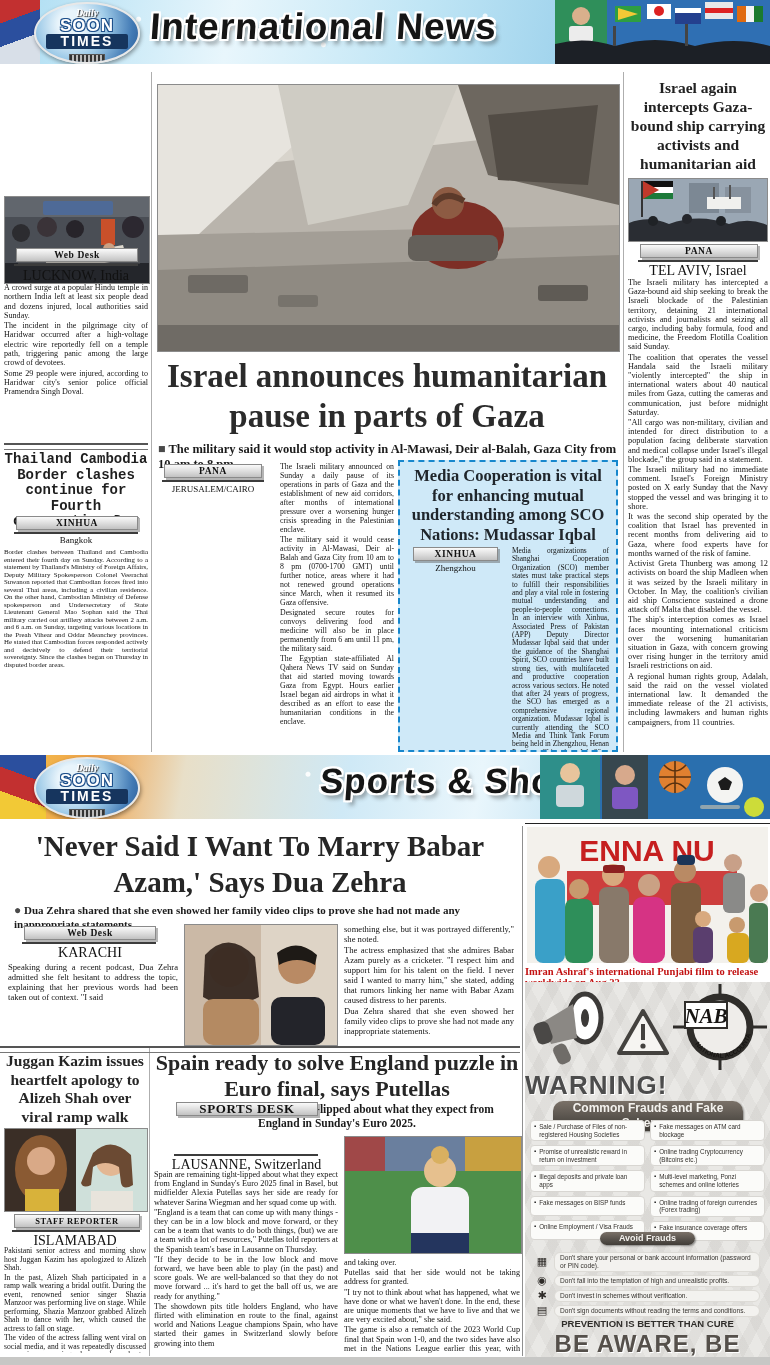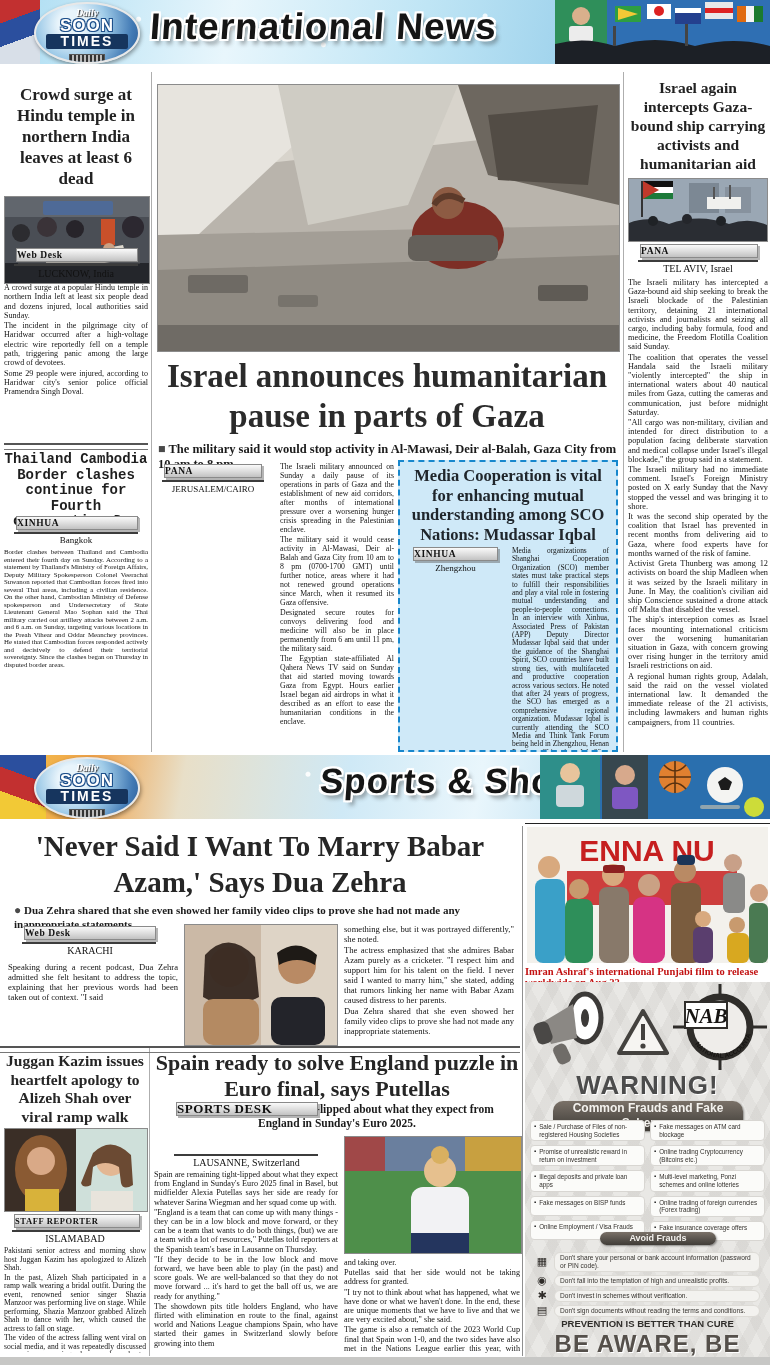--- a/index.html
+++ b/index.html
@@ -36,44 +36,44 @@
     repeating-linear-gradient(90deg,#333 0 2px,#bbb 2px 4px);border:1px solid #555;}
 
   
   .hl{font-family:"Liberation Serif",serif;font-weight:bold;text-align:center;color:#222;}
   .hl-sans{font-family:Liberation Mono, monospace;font-weight:bold;text-align:center;color:#1e1e1e;}
   .body-text{font-family:"Liberation Serif",serif;text-align:justify;color:#141414;overflow:hidden;}
   .body-text p{margin:0 0 1px 0;}
   .byline-bar{background:linear-gradient(180deg,#fafafa 0%,#dcdcdc 55%,#c2c2c2 100%);
     border:1px solid #8a8a8a;box-shadow:2px 2px 0 rgba(90,90,90,.45);
     font-family:"Liberation Serif",serif;font-weight:bold;font-size:9.5px;line-height:12px;
-    text-align:left;letter-spacing:.6px;color:#111;}
+    text-align:center;letter-spacing:.6px;color:#111;}
   .byline-rule{height:2px;background:#3c3c3c;}
-  .dateline{font-family:"Liberation Serif",serif;font-size:10px;text-align:center;color:#111;}
+  .dateline{font-family:"Liberation Serif",serif;font-size:14px;text-align:center;color:#111;}
   .subhead{font-family:"Liberation Serif",serif;font-weight:bold;color:#1b1b1b;}
   .bullet{display:inline-block;color:#4a4a4a;}
   .vline{position:absolute;width:1px;background:#aeaeae;}
   .hline{position:absolute;height:1px;background:#9a9a9a;}
   .sep-thick{position:absolute;height:4px;border-top:2px solid #555;border-bottom:1px solid #777;}
 
   
   .sco-box{position:absolute;left:398px;top:460px;width:220px;height:292px;
     background:#cfe9f8;border:2px dashed #1787cd;box-sizing:border-box;padding:4px 7px;overflow:hidden;}
 
   
   .photo{position:absolute;overflow:hidden;border:1px solid #8b8b8b;background:#777;}
   .caption-red{font-family:"Liberation Serif",serif;font-weight:bold;color:#c21212;
     font-size:10.5px;text-align:left;}
 
   
   .nab{position:absolute;left:525px;top:982px;width:245px;height:376px;overflow:hidden;
     background-color:#e9e8e5;
     background-image:repeating-linear-gradient(62deg,rgba(120,115,110,.06) 0 11px,transparent 11px 24px),
       repeating-linear-gradient(-62deg,rgba(120,115,110,.08) 0 11px,transparent 11px 24px);}
-  .nab-warning{position:absolute;left:0;top:88px;width:245px;text-align:center;
+  .nab-warning{position:absolute;left:0;top:88px;width:245px;
     font-family:"Liberation Sans",sans-serif;font-weight:bold;font-size:26px;letter-spacing:1px;
     color:#4c4c4c;text-shadow:1px 1px 0 #fff;}
   .nab-pill{position:absolute;border-radius:10px;color:#f4f2ee;text-align:center;
     font-family:"Liberation Sans",sans-serif;font-weight:bold;
     background:linear-gradient(180deg,#7a7168 0%,#55504a 60%,#413d38 100%);
     box-shadow:1px 1px 2px rgba(0,0,0,.4);}
   .fraud-grid{position:absolute;left:5px;top:138px;width:235px;display:grid;
     grid-template-columns:1fr 1fr;gap:4px 5px;}
   .fraud-item{background:#fbfbf9;border:1px solid #d8d6d2;border-radius:4px;padding:2px 3px;
     font-family:"Liberation Sans",sans-serif;font-size:6.3px;line-height:7.6px;color:#33302c;
@@ -129,21 +129,20 @@
       <div class="logo-daily">Daily</div>
       <div class="logo-soon">SOON</div>
       <div class="logo-times">TIMES</div>
       <span class="logo-bar"></span>
     </div>
   </div>
 
   <div class="vline" style="left:151px;top:72px;height:680px;"></div>
   <div class="vline" style="left:623px;top:72px;height:680px;"></div>
 
-  <div class="abs hl" style="left:4px;top:84px;width:144px;font-size:17px;line-height:21px;">Crowd surge at Hindu temple in northern India leaves at least 6 dead</div>
   <svg class="photo" style="left:4px;top:196px;" width="144" height="86" viewBox="0 0 144 86">
     <rect width="144" height="86" fill="#4a4e55"></rect>
     <rect x="38" y="4" width="70" height="14" rx="2" fill="#2557a8"></rect>
     <rect x="0" y="0" width="144" height="20" fill="#777d86" opacity=".5"></rect>
     <circle cx="16" cy="36" r="9" fill="#2c2c30"></circle>
       <circle cx="42" cy="30" r="10" fill="#3a3338"></circle>
     <circle cx="70" cy="32" r="9" fill="#27242a"></circle>
       <circle cx="128" cy="30" r="11" fill="#2c2830"></circle>
     <rect x="96" y="22" width="14" height="26" fill="#c8502a"></rect>
     <polygon points="40,62 118,48 122,62 44,76" fill="#ded9cf"></polygon>
@@ -234,21 +233,21 @@
   </svg>
   <div class="abs byline-bar" style="left:640px;top:244px;width:116px;">PANA</div>
   <div class="abs byline-rule" style="left:638px;top:260px;width:120px;"></div>
   <div class="abs dateline" style="left:628px;top:263px;width:140px;">TEL AVIV, Israel</div>
   <div class="abs body-text" style="left:628px;top:278px;width:140px;height:474px;font-size:8.3px;line-height:9.2px;">
       <p>The Israeli military has intercepted a Gaza-bound aid ship seeking to break the Israeli blockade of the Palestinian territory, detaining 21 international activists and journalists and seizing all cargo, including baby formula, food and medicine, the Freedom Flotilla Coalition said Sunday.</p>
       <p>The coalition that operates the vessel Handala said the Israeli military "violently intercepted" the ship in international waters about 40 nautical miles from Gaza, cutting the cameras and communication, just before midnight Saturday.</p>
       <p>"All cargo was non-military, civilian and intended for direct distribution to a population facing deliberate starvation and medical collapse under Israel's illegal blockade," the group said in a statement.</p>
       <p>The Israeli military had no immediate comment. Israel's Foreign Ministry posted on X early Sunday that the Navy stopped the vessel and was bringing it to shore.</p>
       <p>It was the second ship operated by the coalition that Israel has prevented in recent months from delivering aid to Gaza, where food experts have for months warned of the risk of famine.</p>
-      <p>Activist Greta Thunberg was among 12 activists on board the ship Madleen when it was seized by the Israeli military in June. In May, the coalition's civilian aid ship Conscience sustained a drone attack off Malta that disabled the vessel.</p>
+      <p>Activist Greta Thunberg was among 12 activists on board the ship Madleen when it was seized by the Israeli military in October. In May, the coalition's civilian aid ship Conscience sustained a drone attack off Malta that disabled the vessel.</p>
       <p>The ship's interception comes as Israel faces mounting international criticism over the worsening humanitarian situation in Gaza, with concern growing over rising hunger in the territory amid Israeli restrictions on aid.</p>
       <p>A regional human rights group, Adalah, said the raid on the vessel violated international law. It demanded the immediate release of the 21 activists, including lawmakers and human rights campaigners, from 11 countries.</p>
     </div>
 
   <div class="banner" style="top:755px;background:
       radial-gradient(circle at 40% 30%, rgba(255,255,255,.9) 0 2px, transparent 3px),
       radial-gradient(circle at 55% 65%, rgba(255,255,255,.85) 0 2px, transparent 3px),
       radial-gradient(circle at 68% 30%, rgba(255,255,255,.8) 0 1.5px, transparent 2.5px),
       linear-gradient(100deg,#f3c64a 0%,#f0a24a 12%,#e8dfc8 24%,#cfe9f6 45%,#e9f6fc 62%,#aed8ee 85%,#93c8e6 100%);">
     <div class="abs" style="left:0;top:0;width:46px;height:64px;background:linear-gradient(200deg,#2b4f9e 0 35%,#c23030 35% 65%,#f2c936 65%);"></div>
@@ -453,21 +452,21 @@
           <div class="fraud-item">
             <span class="fraud-bullet">▪</span>
             <span>Online trading of foreign currencies (Forex trading)</span>
           </div>
           <div class="fraud-item">
             <span class="fraud-bullet">▪</span>
             <span>Fake insurance coverage offers</span>
           </div>
         </div>
     </div>
-    <div class="nab-pill" style="left:75px;top:250px;width:116px;font-size:9px;line-height:13px;">Avoid Frauds</div>
+    <div class="nab-pill" style="left:75px;top:250px;width:95px;font-size:9px;line-height:13px;">Avoid Frauds</div>
     <div class="avoid-list">
         <div class="avoid-item">
           <span class="avoid-ic">▦</span>
           <span class="avoid-tx">Don't share your personal or bank account information (password or PIN code).</span>
         </div>
         <div class="avoid-item">
           <span class="avoid-ic">◉</span>
           <span class="avoid-tx">Don't fall into the temptation of high and unrealistic profits.</span>
         </div>
         <div class="avoid-item">

